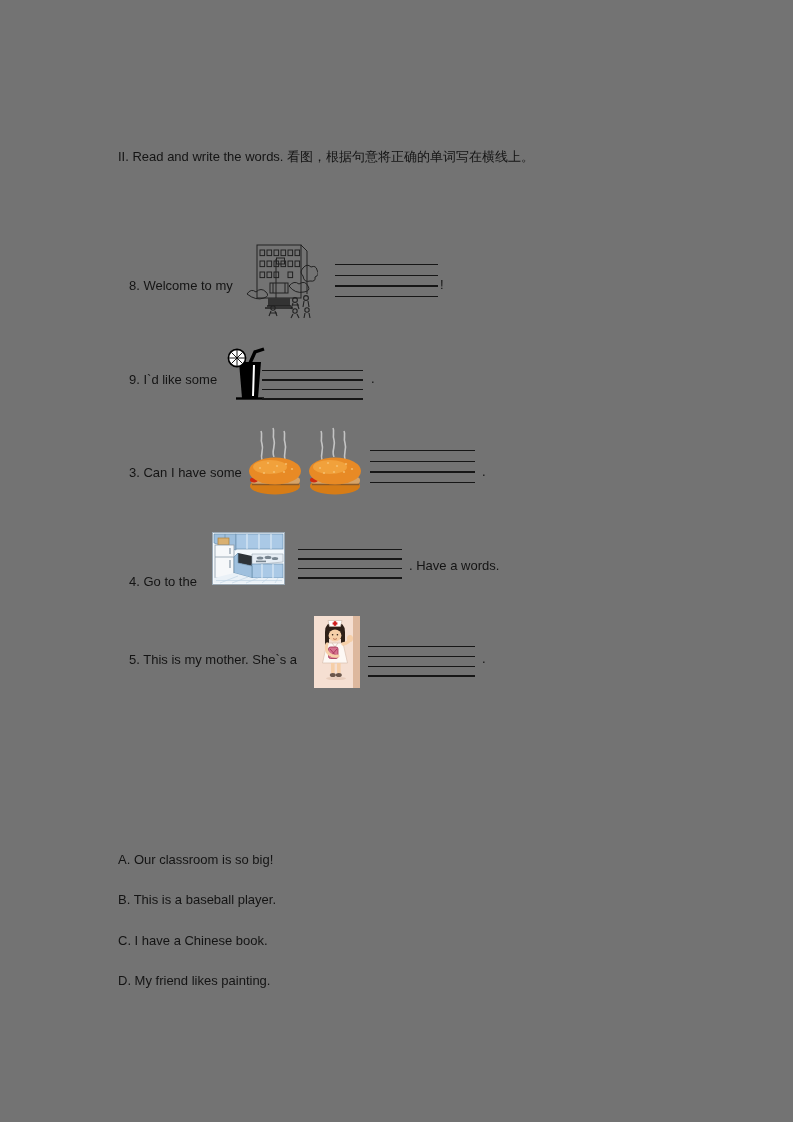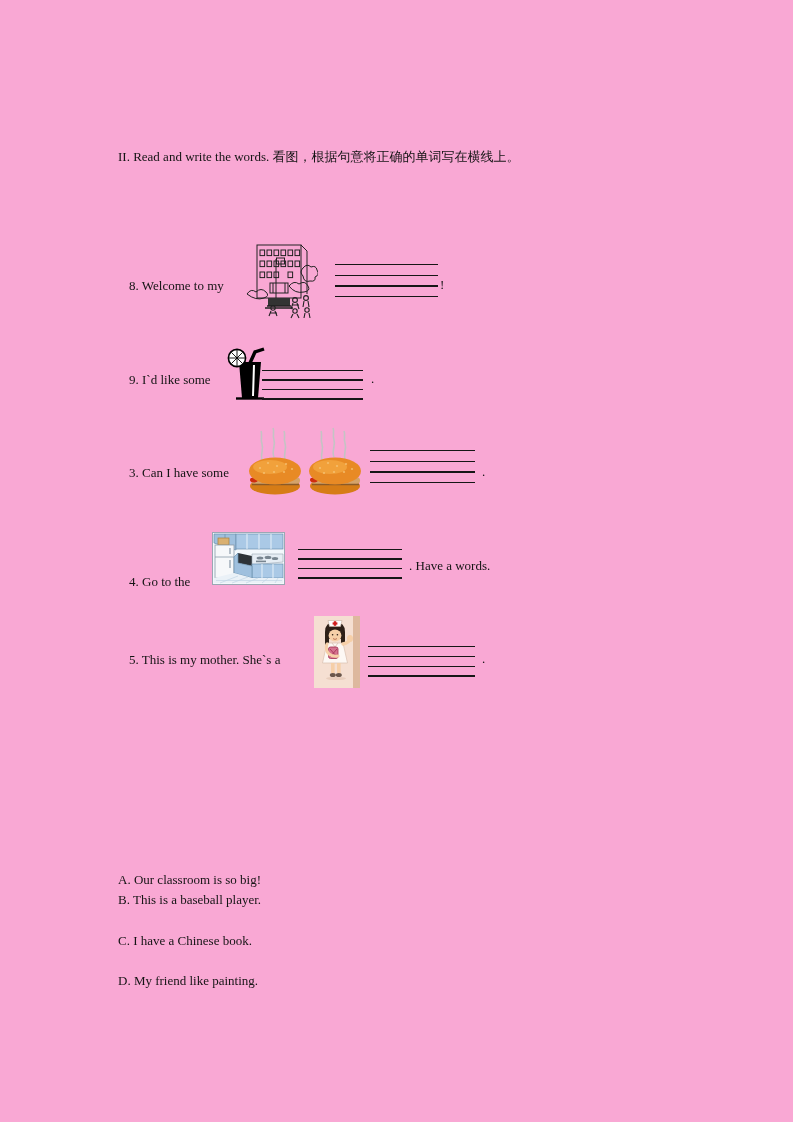--- a/index.html
+++ b/index.html
@@ -1,18 +1,18 @@
 <!DOCTYPE html>
 <html><head>
 <meta charset="utf-8">
 <style>
   html,body { margin:0; padding:0; background:#ffffff; }
   .page {
-    position:relative; width:793px; height:1122px; background:#f9a8d4;
-    font-family:Liberation Serif, serif; color:#141414; overflow:hidden;
+    position:relative; width:793px; height:1122px; background:#737373;
+    font-family:Liberation Sans, sans-serif; color:#141414; overflow:hidden;
   }
   .t { position:absolute; font-size:13px; line-height:15px; white-space:nowrap; }
   .img { position:absolute; }
   .blanks { position:absolute; display:flex; flex-direction:column; }
   .blanks span { display:block; height:1.4px; background:#161616; margin-bottom:var(--gap); width:100%; }
   svg { display:block; }
 </style>
 </head>
 <body>
 
@@ -218,18 +218,18 @@
   </div>
   <div class="blanks" style="left:368px; top:646px; width:107px; --gap:8.4px;">
     <span></span>
       <span></span>
     <span></span>
       <span></span>
   </div>
   <div class="t" style="left:482px; top:651px;">.</div>
 
 
-  <div class="t" style="left:118px; top:852px;margin-top:20px;">A. Our classroom is so big!</div>
+  <div class="t" style="left:118px; top:852px;">A. Our classroom is so big!</div>
   <div class="t" style="left:118px; top:892px;">B. This is a baseball player.</div>
   <div class="t" style="left:118px; top:933px;">C. I have a Chinese book.</div>
-  <div class="t" style="left:118px; top:973px;">D. My friend like painting.</div>
+  <div class="t" style="left:118px; top:973px;">D. My friend likes painting.</div>
 
 </div>
 
 </body></html>

